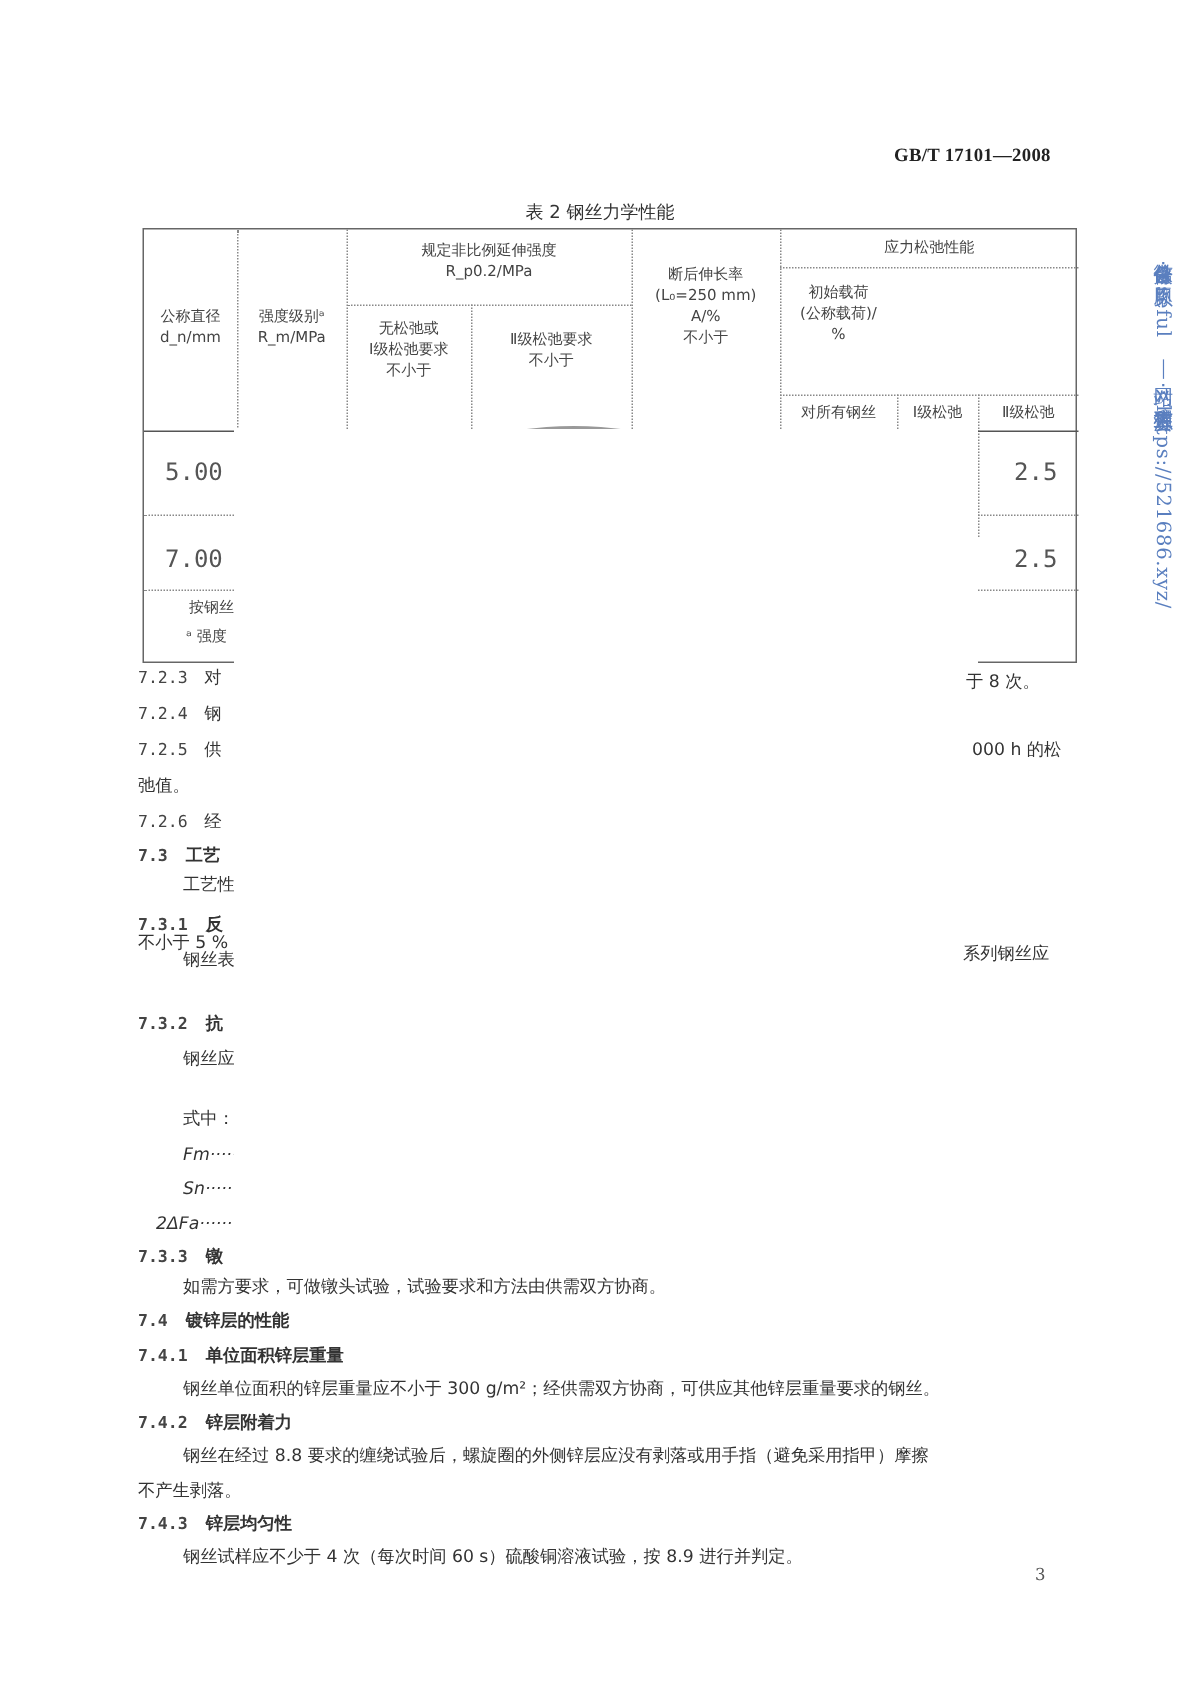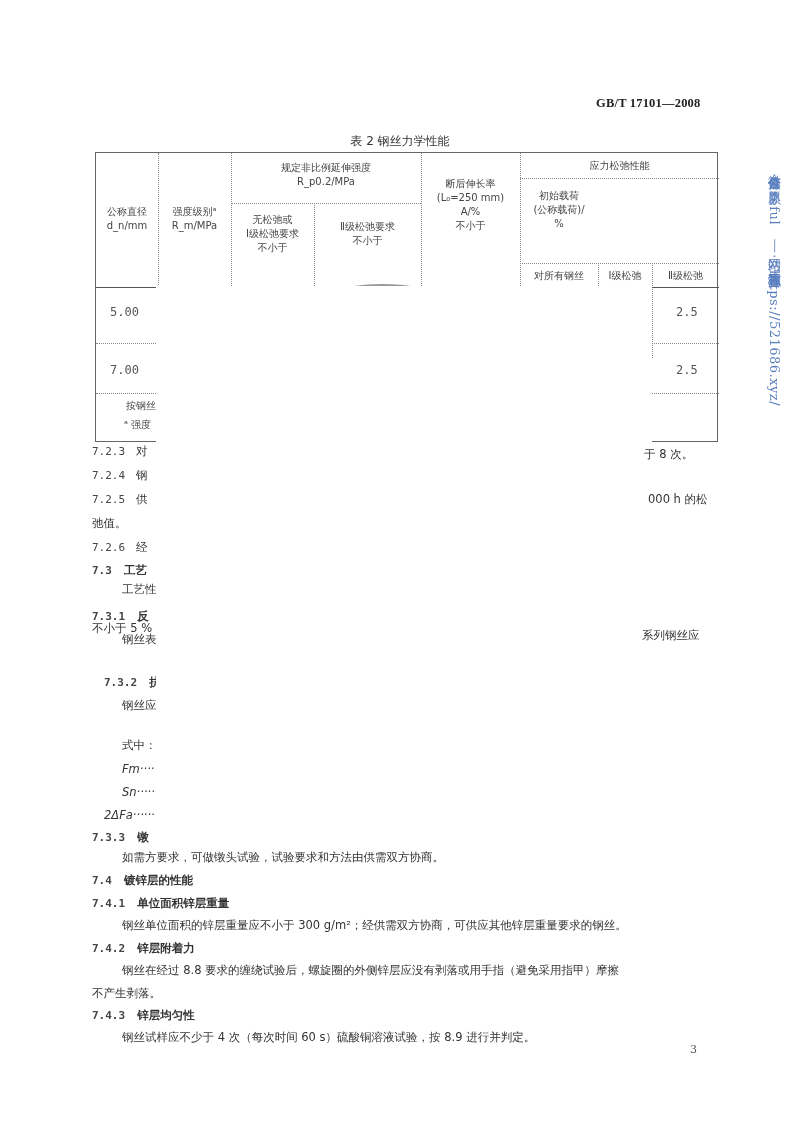--- a/index.html
+++ b/index.html
@@ -8,21 +8,21 @@
     font-family: "DejaVu Serif", "Liberation Serif", serif; color: #333;
   }
   .abs { position: absolute; }
   .std-code { left: 596px; top: 96px; font-size: 12.5px; color: #222; letter-spacing: 0.2px; font-family: "Liberation Serif", serif; font-weight: bold; }
   .table-title { left: 0; width: 800px; top: 133px; text-align: center; font-size: 12px; color: #333; font-family: "DejaVu Sans", sans-serif; }
   .tbl { left: 95px; top: 152px; width: 623px; height: 290px; border: 1px solid #666; box-sizing: border-box; }
   .vl { position: absolute; width: 0; border-left: 1px dotted #888; }
   .hl { position: absolute; height: 0; border-top: 1px dotted #888; }
   .hl.solid { border-top: 1.5px solid #555; }
   .cell { position: absolute; text-align: center; font-size: 10px; line-height: 14px; color: #444; font-family: "DejaVu Sans", sans-serif; }
-  .data { position: absolute; font-size: 12px; color: #555; font-family: "DejaVu Sans Mono", monospace; }
+  .data { position: absolute; font-size: 16px; color: #555; font-family: "DejaVu Sans Mono", monospace; }
   .line { position: absolute; font-size: 11.5px; color: #333; font-family: "DejaVu Sans", sans-serif; white-space: nowrap; }
   .num { font-family: "DejaVu Sans Mono", monospace; font-size: 11px; color: #444; }
   .bold { font-weight: bold; }
   .overlay { position: absolute; background: #ffffff; }
   .watermark {
     position: absolute; left: 765px; top: 165px; writing-mode: vertical-rl;
     font-size: 13px; color: #5a7fbf; font-family: "DejaVu Serif", serif; letter-spacing: 0.5px; white-space: nowrap;
   }
   .page-num { left: 690px; top: 1043px; font-size: 11px; color: #555; }
   .arc { position: absolute; left: 335px; top: 284px; width: 95px; height: 16px; border-top: 3px solid #999; border-radius: 50% 50% 0 0; }
@@ -110,21 +110,21 @@
 <div class="line" style="left:92px; top:492px;"><span class="num">7.2.5</span>&nbsp;&nbsp;&nbsp;<span>供</span></div>
 <div class="line" style="left:648px; top:492px;">000 h 的松</div>
 <div class="line" style="left:92px; top:516px;">弛值。</div>
 <div class="line" style="left:92px; top:540px;"><span class="num">7.2.6</span>&nbsp;&nbsp;&nbsp;<span>经</span></div>
 <div class="line bold" style="left:92px; top:563px;"><span class="num">7.3</span>&nbsp;&nbsp;&nbsp;<span>工艺</span></div>
 <div class="line" style="left:122px; top:582px;">工艺性</div>
 <div class="line bold" style="left:92px; top:609px;"><span class="num">7.3.1</span>&nbsp;&nbsp;&nbsp;<span>反</span></div>
 <div class="line" style="left:122px; top:632px;">钢丝表</div>
 <div class="line" style="left:642px; top:628px;">系列钢丝应</div>
 <div class="line" style="left:92px; top:621px;">不小于 5 %</div>
-<div class="line bold" style="left:104px; top:675px;"><span class="num">7.3.2</span>&nbsp;&nbsp;&nbsp;<span>抗</span></div>
+<div class="line bold" style="left:92px; top:675px;"><span class="num">7.3.2</span>&nbsp;&nbsp;&nbsp;<span>抗</span></div>
 <div class="line" style="left:122px; top:698px;">钢丝应</div>
 <div class="line" style="left:122px; top:738px;">式中：</div>
 <div class="line" style="left:122px; top:762px; font-style:italic;">Fm······</div>
 <div class="line" style="left:122px; top:785px; font-style:italic;">Sn······</div>
 <div class="line" style="left:104px; top:808px; font-style:italic;">2ΔFa······</div>
 <div class="line bold" style="left:92px; top:830px;"><span class="num">7.3.3</span>&nbsp;&nbsp;&nbsp;<span>镦</span></div>
 
 <div class="overlay" style="left:156px; top:440px; width:482px; height:390px;"></div>
 <div class="overlay" style="left:636px; top:466px; width:110px; height:20px;"></div>
 

